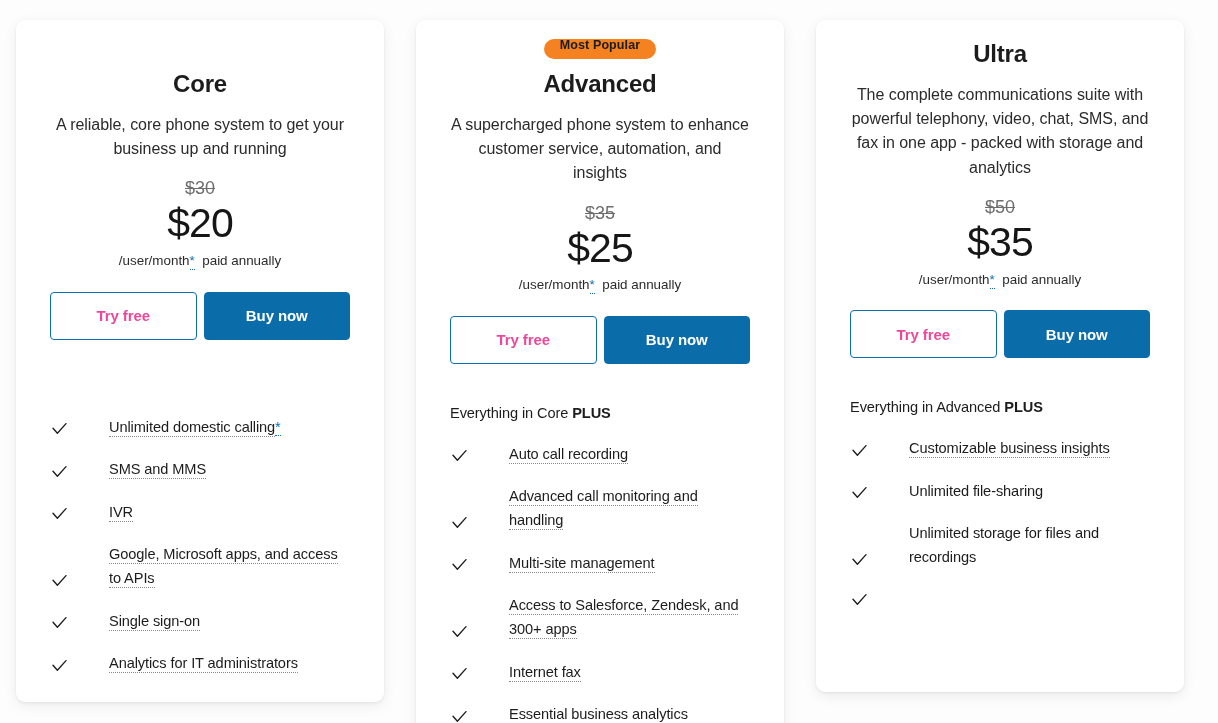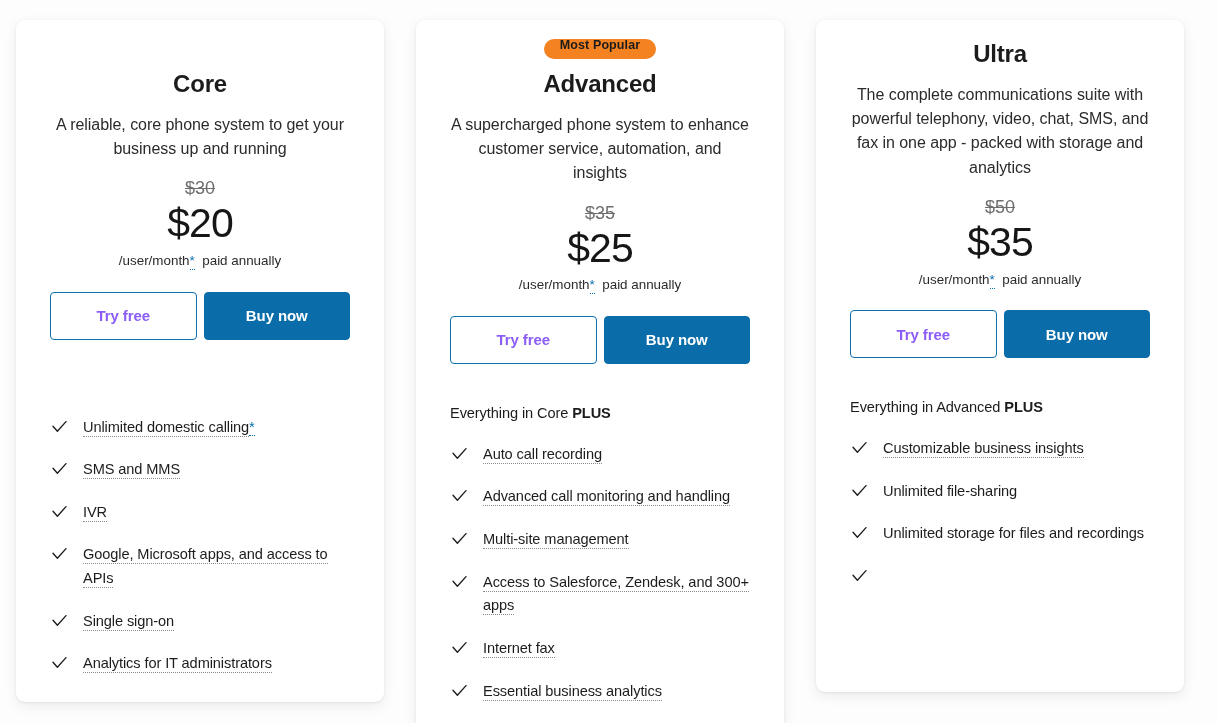--- a/index.html
+++ b/index.html
@@ -125,21 +125,21 @@
     align-items: center;
     justify-content: center;
     box-sizing: border-box;
     cursor: pointer;
     letter-spacing: -0.1px;
     user-select: none;
   }
   .btn-outline {
     background: #ffffff;
     border: 1px solid #0b6fb0;
-    color: #8b5cf6;
+    color: #ec4899;
   }
   .btn-solid {
     background: #0a6ca8;
     border: 1px solid #0a6ca8;
     color: #ffffff;
   }
 
   
   .features {
     margin-top: 40px;
@@ -153,22 +153,23 @@
   }
   .features-intro b { font-weight: bold; }
 
   .feature-list {
     list-style: none;
     margin: 0;
     padding: 0;
   }
   .feature-item {
     display: flex;
-    align-items: flex-start;
+    align-items: flex-end;
     margin-bottom: 19px;
+    gap: 26px;
   }
   .feature-item:last-child { margin-bottom: 0; }
 
   .check-icon {
     flex: 0 0 auto;
     width: 19px;
     height: 19px;
     margin-right: 14px;
     margin-top: 2px;
   }

